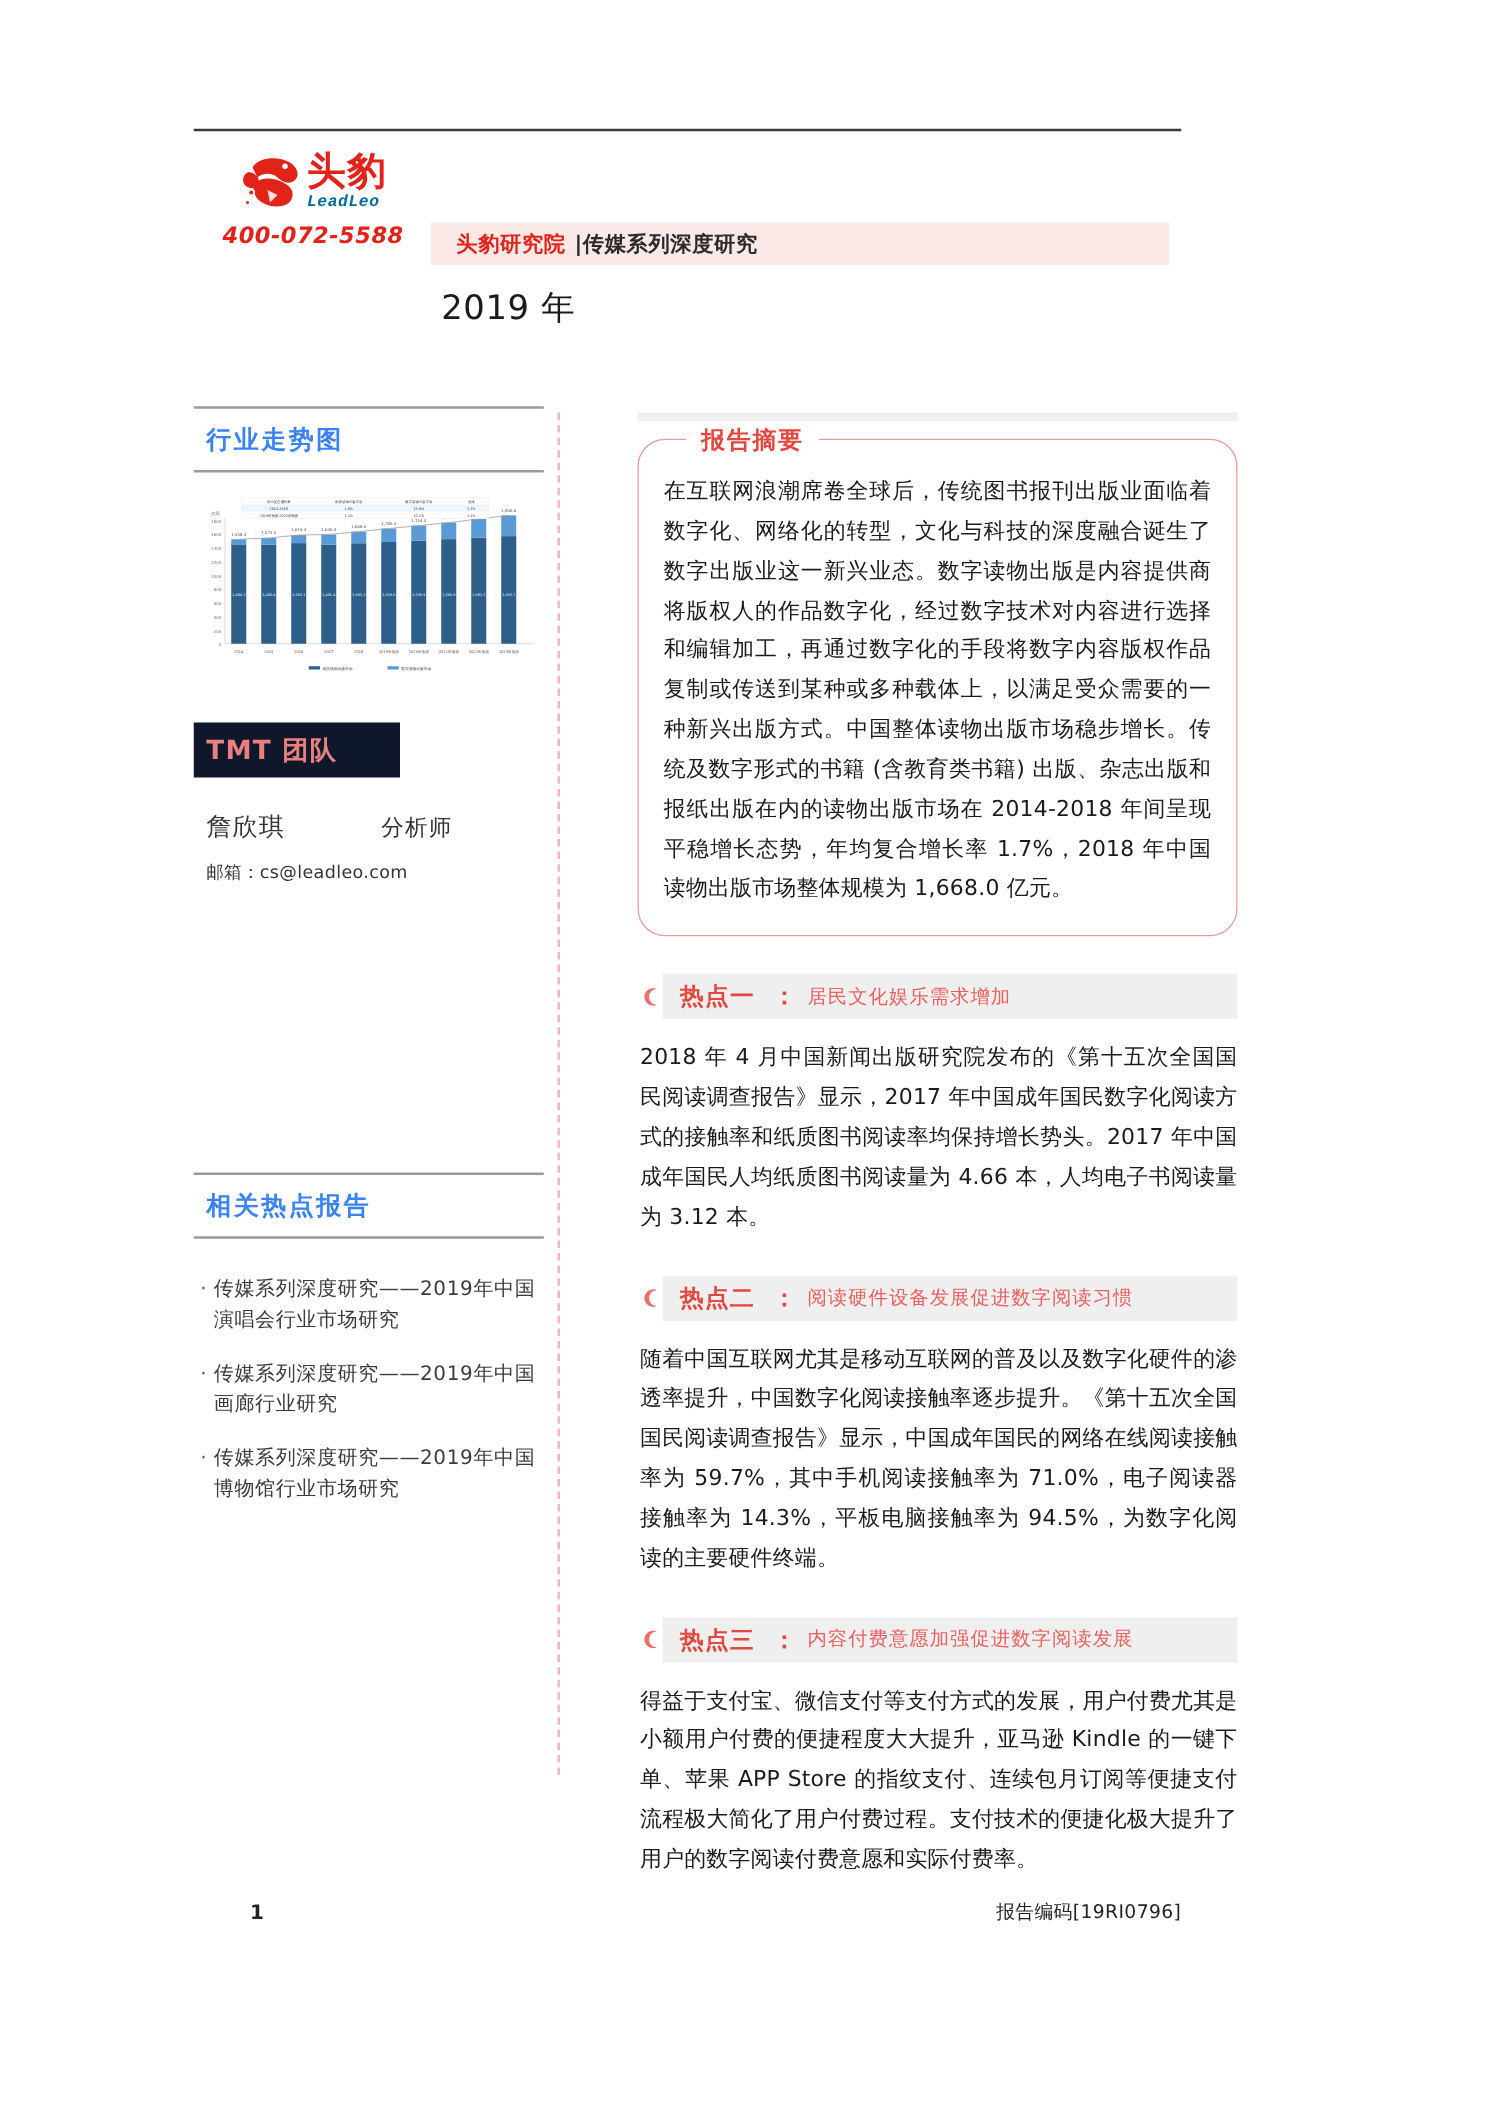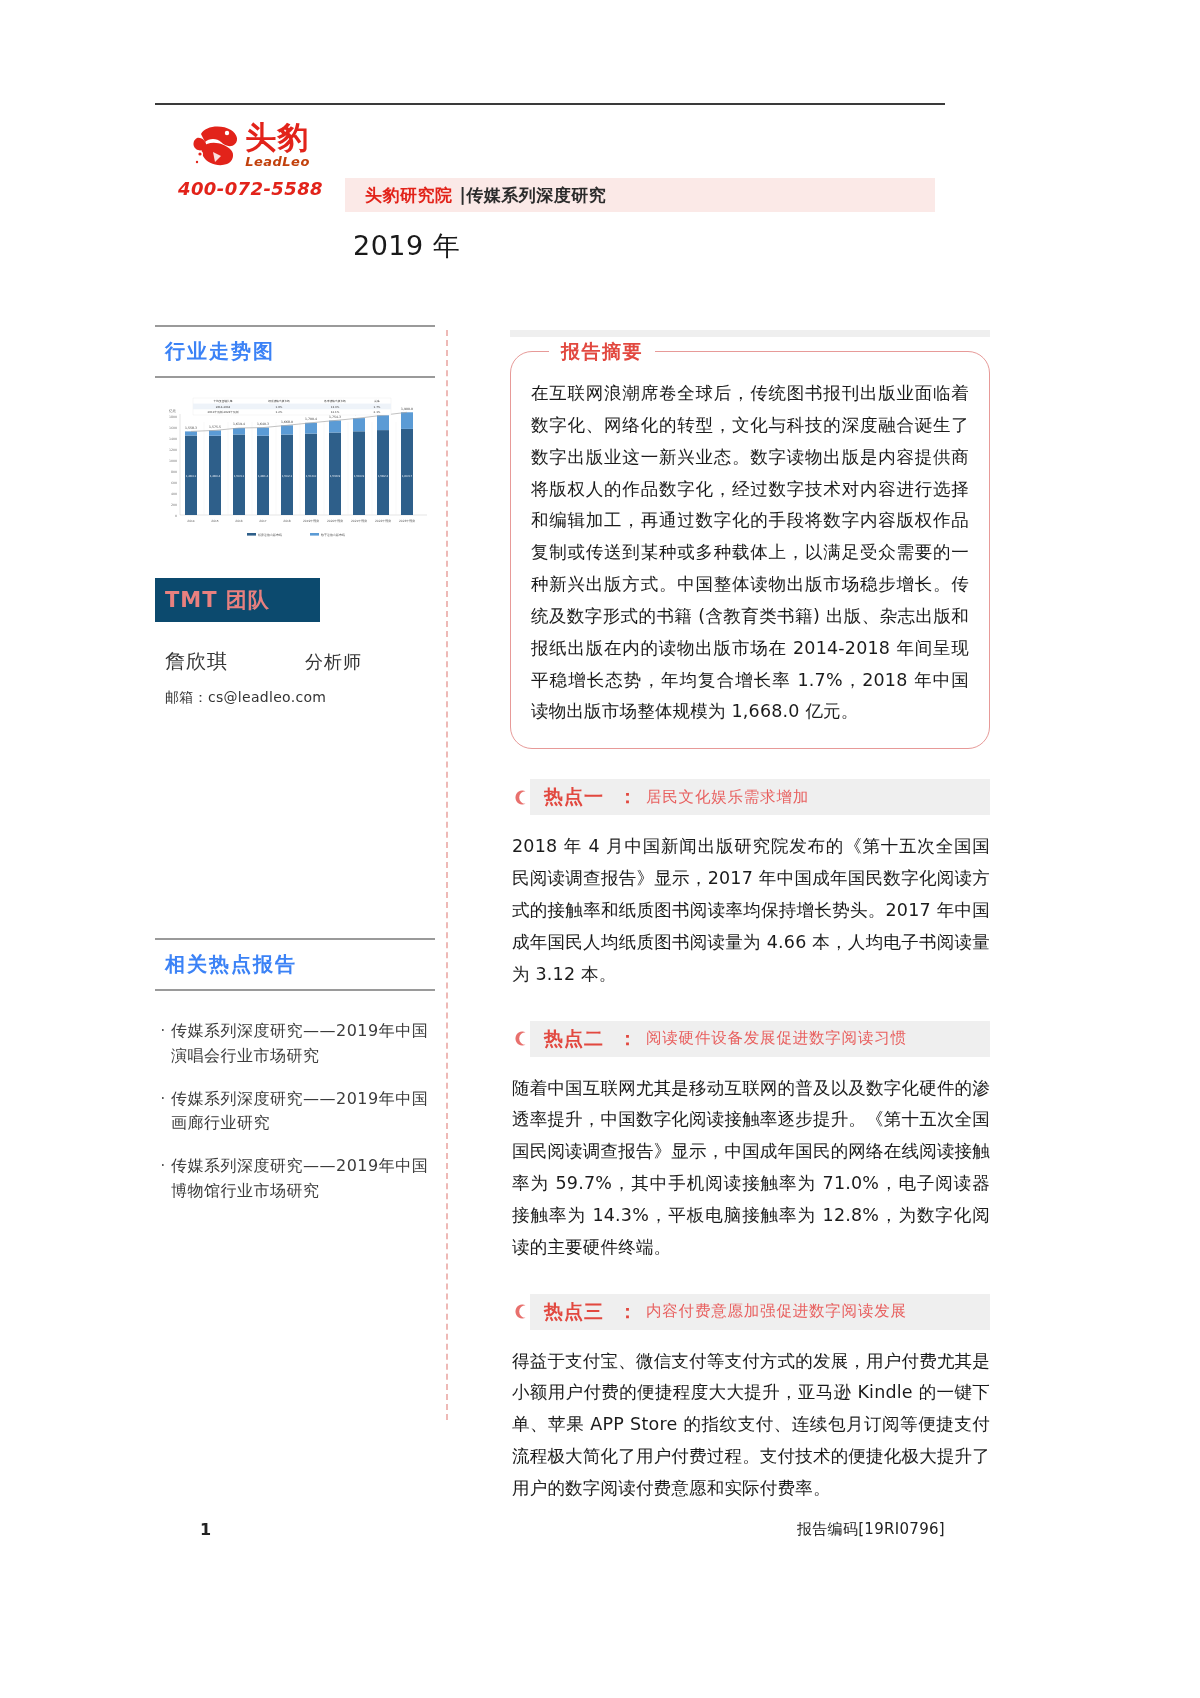--- a/index.html
+++ b/index.html
@@ -29,22 +29,23 @@
   .logo-row { display: flex; align-items: center; justify-content: center; gap: 0; }
   .logo-mark { width: 54px; height: 48px; }
   .logo-text { text-align: left; }
   .logo-cn {
     font-size: 31px; font-weight: bold; color: #e2231a;
     letter-spacing: 1px; line-height: 1.0;
     font-family: "DejaVu Sans", sans-serif;
   }
   .logo-en {
     font-size: 13px; font-weight: bold; font-style: italic;
-    color: #c2410c; letter-spacing: 0.5px; line-height: 1.2;
+    color: #0369a1; letter-spacing: 0.5px; line-height: 1.2;
     margin-top: 1px;
+    font-family: Liberation Mono, monospace;
   }
   .logo-phone {
     margin-top: 8px;
     font-size: 18px; font-weight: bold; color: #e2231a;
     letter-spacing: 0.4px;
     font-style: italic;
   }
 
   
   .header-band {
@@ -88,21 +89,21 @@
   
   .chart-wrap {
     margin-top: 14px; width: 280px; height: 160px;
     background: #ffffff; position: relative; overflow: hidden;
   }
   .chart-svg { display: block; }
 
   
   .tmt-band {
     margin-top: 26px; width: 165px; height: 44px;
-    background: #0c4a6e; display: flex; align-items: center;
+    background: #0f172a; display: flex; align-items: center;
   }
   .tmt-band span {
     font-size: 21px; font-weight: bold; color: #e8807f;
     padding-left: 10px; letter-spacing: 1px;
   }
   .person-row {
     margin-top: 26px; display: flex; align-items: center;
   }
   .person-name {
     font-size: 20px; color: #333; width: 150px; padding-left: 10px;
@@ -439,21 +440,21 @@
         <div class="hot-head-bg"></div>
         <span class="hot-bullet">
           <svg width="17" height="17" viewBox="0 0 17 17">
             <path d="M13.5 2.2 A7 7 0 1 0 13.5 14.8 A5.2 5.2 0 0 1 13.5 2.2 Z" fill="#e8706d"></path>
           </svg>
         </span>
         <span class="hot-title">热点二</span>
         <span class="hot-title">：</span>
         <span class="hot-sub">阅读硬件设备发展促进数字阅读习惯</span>
       </div>
-      <div class="hot-body">随着中国互联网尤其是移动互联网的普及以及数字化硬件的渗透率提升，中国数字化阅读接触率逐步提升。《第十五次全国国民阅读调查报告》显示，中国成年国民的网络在线阅读接触率为 59.7%，其中手机阅读接触率为 71.0%，电子阅读器接触率为 14.3%，平板电脑接触率为 12.8%，为数字化阅读的主要硬件终端。</div>
+      <div class="hot-body">随着中国互联网尤其是移动互联网的普及以及数字化硬件的渗透率提升，中国数字化阅读接触率逐步提升。《第十五次全国国民阅读调查报告》显示，中国成年国民的网络在线阅读接触率为 59.7%，其中手机阅读接触率为 71.0%，电子阅读器接触率为 14.3%，平板电脑接触率为 94.5%，为数字化阅读的主要硬件终端。</div>
     </div>
 
     <div class="hot">
       <div class="hot-head">
         <div class="hot-head-bg"></div>
         <span class="hot-bullet">
           <svg width="17" height="17" viewBox="0 0 17 17">
             <path d="M13.5 2.2 A7 7 0 1 0 13.5 14.8 A5.2 5.2 0 0 1 13.5 2.2 Z" fill="#e8706d"></path>
           </svg>
         </span>

